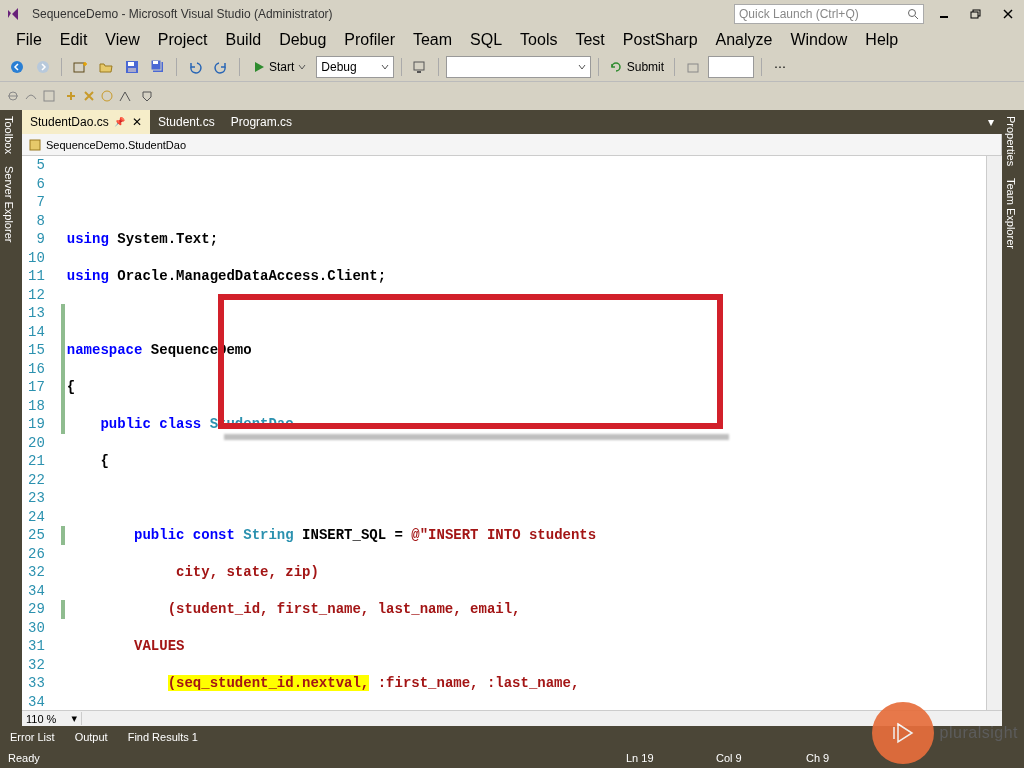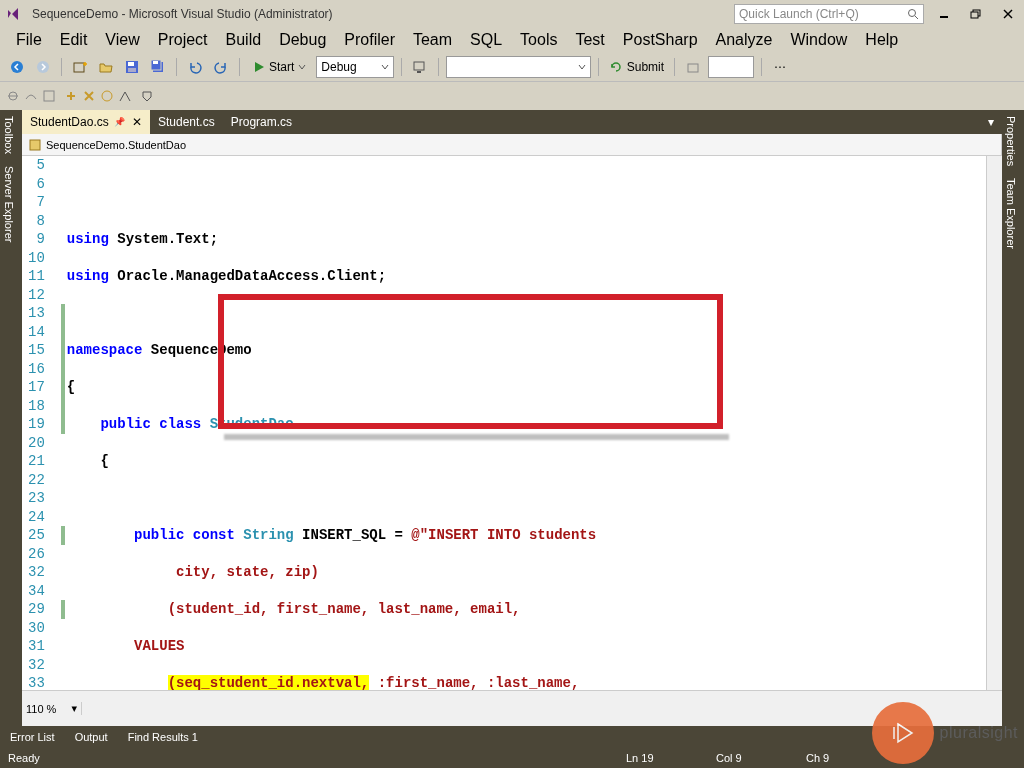--- a/index.html
+++ b/index.html
@@ -39,21 +39,21 @@
 .changebar{position:absolute;left:-2px;width:4px;background:#8fbc8f;}
 .cb-13{top:148px;height:130px;background:#8fbc8f;}
 .cb-25{top:370px;height:18.5px;background:#8fbc8f;}
 .cb-29{top:444px;height:18.5px;background:#8fbc8f;}
 .kw{color:#0000ff;}
 .type{color:#2b91af;}
 .str{color:#a31515;}
 .hl{background:#ffff00;}
 .redbox{position:absolute;border:6px solid #d2202a;left:155px;top:138px;width:505px;height:135px;pointer-events:none;z-index:5;}
 .redbox-shadow{position:absolute;left:161px;top:278px;width:505px;height:6px;background:rgba(0,0,0,0.25);filter:blur(1px);pointer-events:none;}
-.zoom-row{height:36px;display:flex;align-items:center;border-top:1px solid #ccc;background:#f0f0f0;font-size:11px;}
+.zoom-row{height:16px;display:flex;align-items:center;border-top:1px solid #ccc;background:#f0f0f0;font-size:11px;}
 .zoom-row .zoom{padding:0 4px;border-right:1px solid #ccc;width:60px;display:flex;align-items:center;justify-content:space-between;}
 .bottom-tabs{position:absolute;left:0;right:0;bottom:20px;height:22px;background:#4b4637;display:flex;align-items:center;}
 .bottom-tabs .btab{color:#fff;font-size:11px;padding:3px 10px;cursor:pointer;}
 .status-bar{position:absolute;left:0;right:0;bottom:0;height:20px;background:#4b4637;color:#fff;display:flex;align-items:center;font-size:11px;padding:0 8px;}
 .status-bar .grow{flex:1;}
 .status-bar .cell{width:90px;}
 .pluralsight{position:absolute;right:6px;bottom:4px;display:flex;align-items:center;gap:6px;z-index:20;color:#5c5c5c;text-align:right;}
 .pluralsight .circle{width:62px;height:62px;border-radius:50%;background:#e76e3c;opacity:.92;display:flex;align-items:center;justify-content:center;}
 .pluralsight .label{font-size:16px;letter-spacing:.5px;}
 .scrollbar-v{width:16px;background:#f0f0f0;border-left:1px solid #ccc;}

